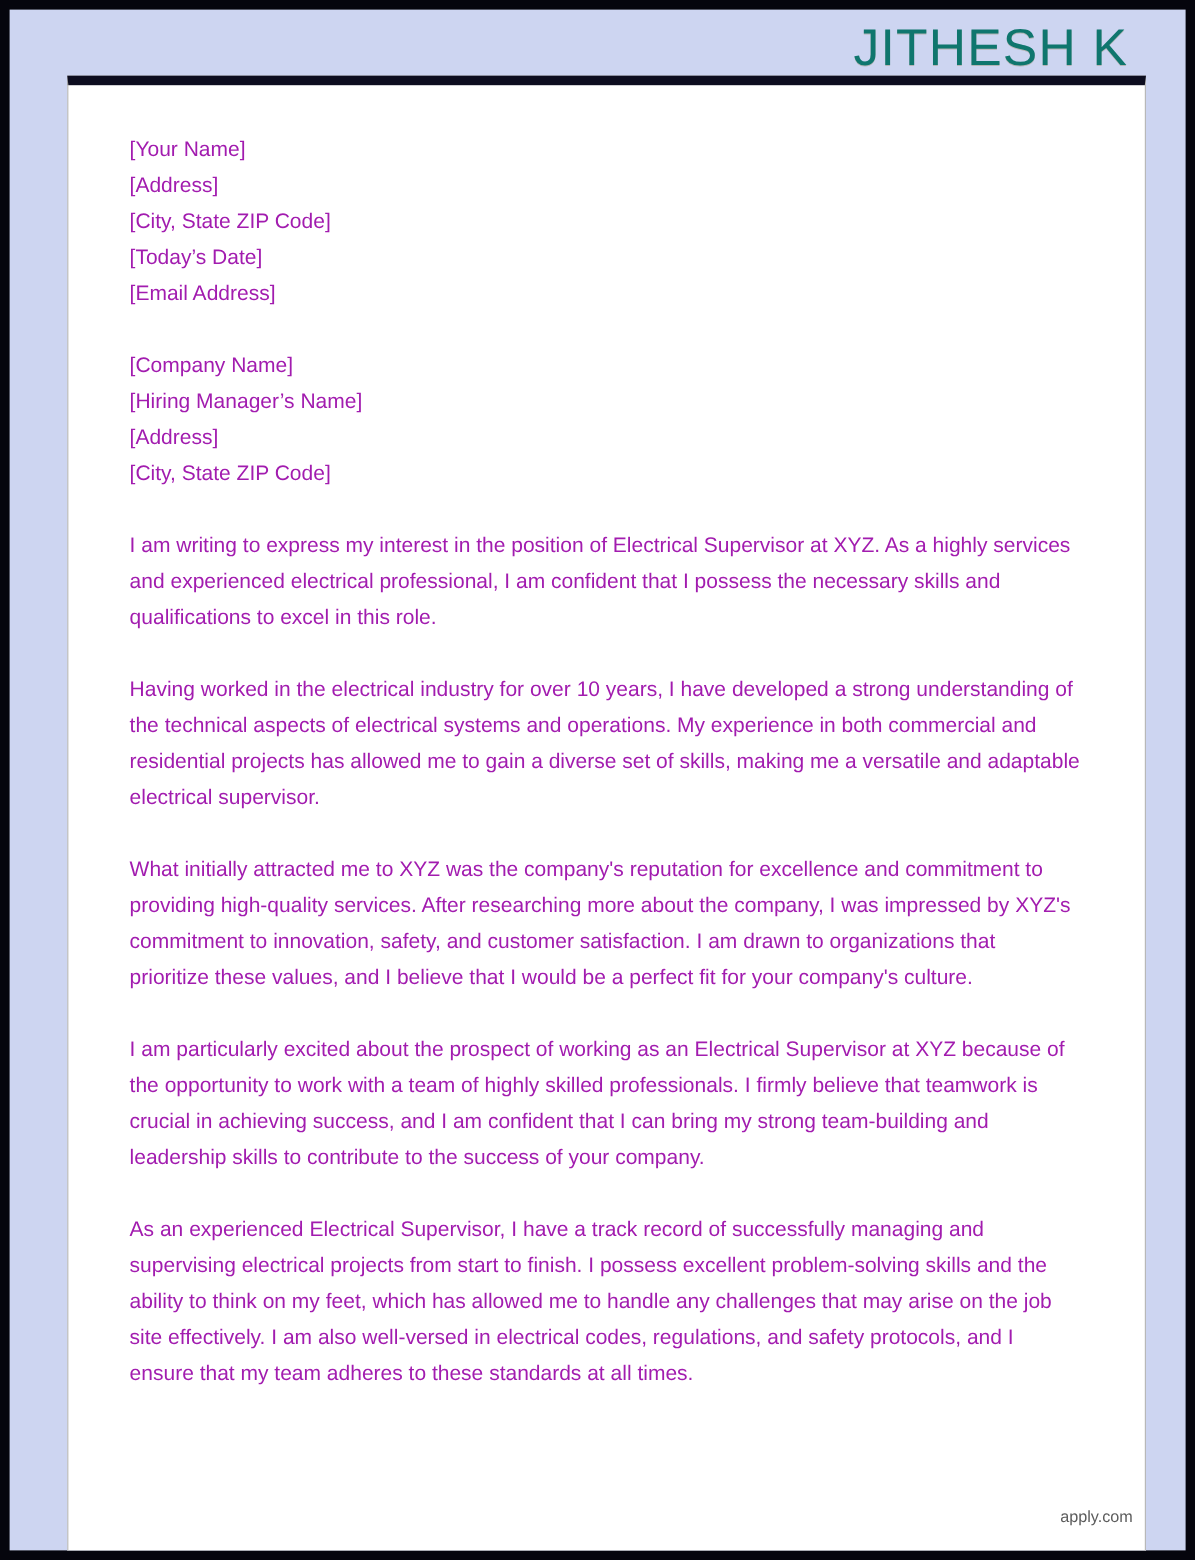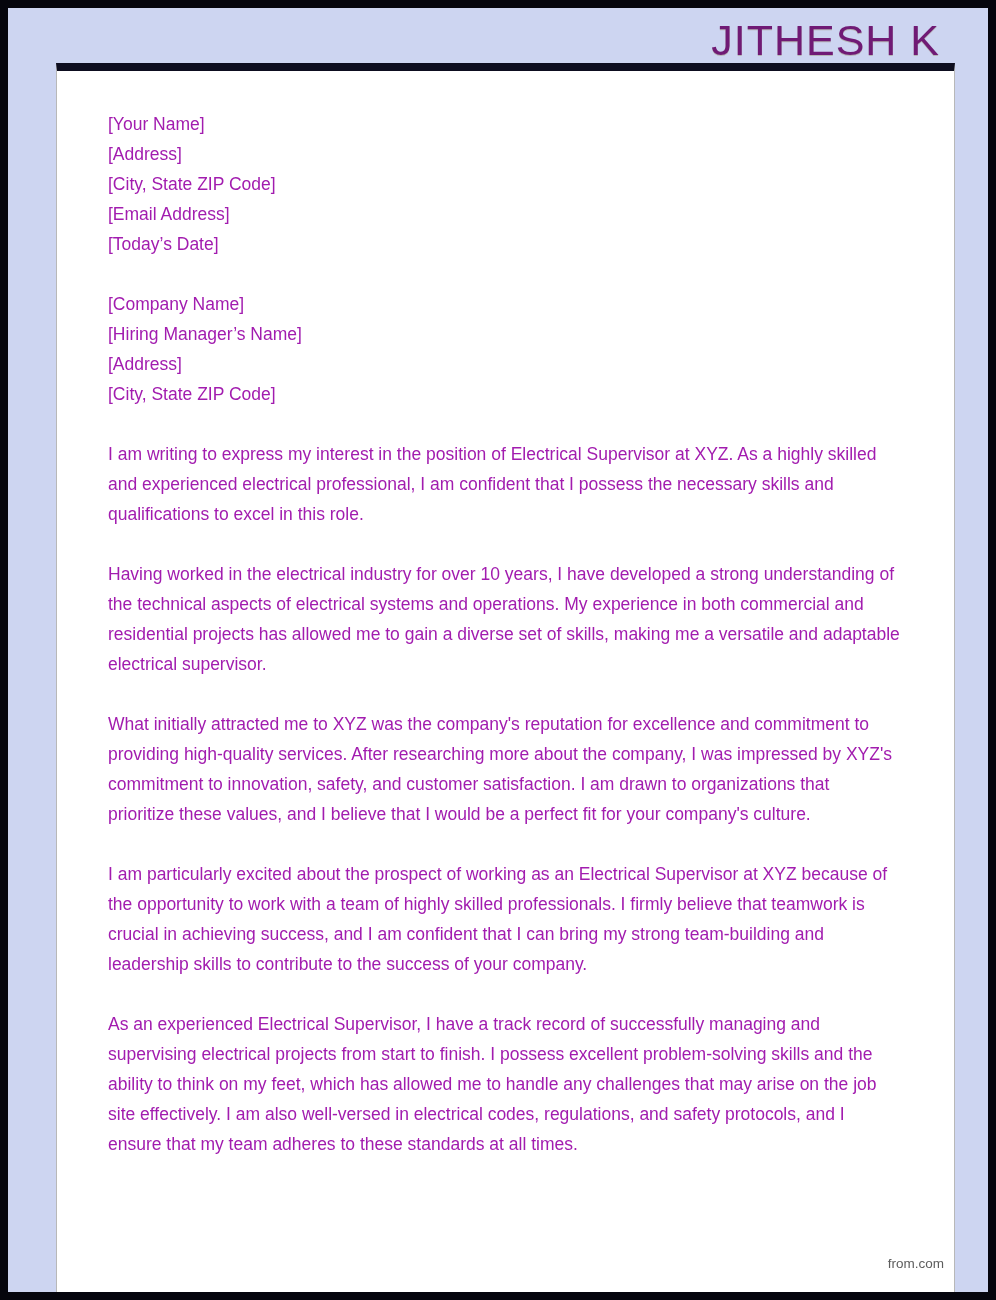--- a/index.html
+++ b/index.html
@@ -13,21 +13,21 @@
     overflow: hidden;
     font-family: "Liberation Sans", sans-serif;
   }
   .brand {
     position: absolute;
     top: 8px;
     right: 48px;
     font-size: 43px;
     font-weight: 500;
     letter-spacing: 1px;
-    color: #701a75;
+    color: #0f766e;
     text-shadow: 0 1px 0 #b5b5b5;
     font-family: "Liberation Sans", sans-serif;
   }
   .document {
     position: absolute;
     left: 48px;
     top: 55px;
     width: 899px;
     height: 1340px;
     background: #ffffff;
@@ -58,36 +58,36 @@
 
   <div class="brand">JITHESH K</div>
 
   <div class="document">
     <div class="letter">
 
       <div class="block">
         <p class="line">[Your Name]</p>
         <p class="line">[Address]</p>
         <p class="line">[City, State ZIP Code]</p>
+        <p class="line">[Today’s Date]</p>
         <p class="line">[Email Address]</p>
-        <p class="line">[Today’s Date]</p>
       </div>
 
       <div class="block">
         <p class="line">[Company Name]</p>
         <p class="line">[Hiring Manager’s Name]</p>
         <p class="line">[Address]</p>
         <p class="line">[City, State ZIP Code]</p>
       </div>
 
 
-      <p class="para">I am writing to express my interest in the position of Electrical Supervisor at XYZ. As a highly skilled and experienced electrical professional, I am confident that I possess the necessary skills and qualifications to excel in this role.</p>
+      <p class="para">I am writing to express my interest in the position of Electrical Supervisor at XYZ. As a highly services and experienced electrical professional, I am confident that I possess the necessary skills and qualifications to excel in this role.</p>
       <p class="para">Having worked in the electrical industry for over 10 years, I have developed a strong understanding of the technical aspects of electrical systems and operations. My experience in both commercial and residential projects has allowed me to gain a diverse set of skills, making me a versatile and adaptable electrical supervisor.</p>
       <p class="para">What initially attracted me to XYZ was the company's reputation for excellence and commitment to providing high-quality services. After researching more about the company, I was impressed by XYZ's commitment to innovation, safety, and customer satisfaction. I am drawn to organizations that prioritize these values, and I believe that I would be a perfect fit for your company's culture.</p>
       <p class="para">I am particularly excited about the prospect of working as an Electrical Supervisor at XYZ because of the opportunity to work with a team of highly skilled professionals. I firmly believe that teamwork is crucial in achieving success, and I am confident that I can bring my strong team-building and leadership skills to contribute to the success of your company.</p>
       <p class="para">As an experienced Electrical Supervisor, I have a track record of successfully managing and supervising electrical projects from start to finish. I possess excellent problem-solving skills and the ability to think on my feet, which has allowed me to handle any challenges that may arise on the job site effectively. I am also well-versed in electrical codes, regulations, and safety protocols, and I ensure that my team adheres to these standards at all times.</p>
 
     </div>
 
-    <div class="watermark">from.com</div>
+    <div class="watermark">apply.com</div>
   </div>
 
 </div>
 
 </body></html>

